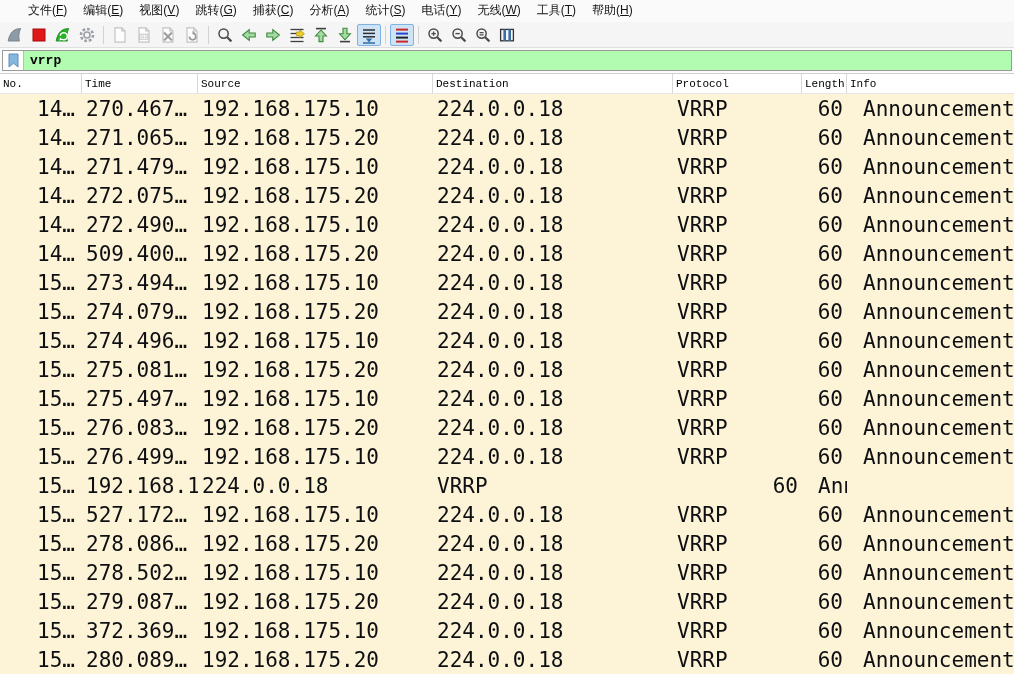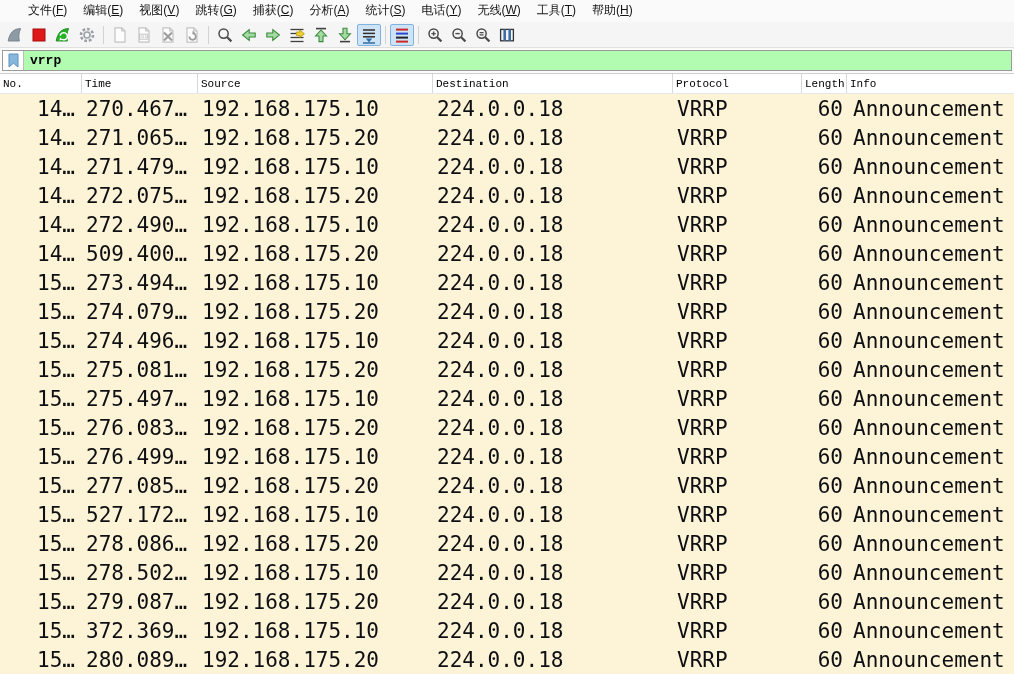--- a/index.html
+++ b/index.html
@@ -70,21 +70,21 @@
     display:grid;grid-template-columns:82px 116px 235px 240px 129px 45px 1fr;
     height:29px;background:var(--row-bg);color:var(--row-fg);
     font-family:"DejaVu Sans Mono","Liberation Mono",monospace;font-size:21px;
   }
   .cell{
     display:flex;align-items:center;padding:0 4px;
     white-space:nowrap;overflow:hidden;
   }
   .cell.right{justify-content:flex-end;}
   .cell-no{padding-right:7px;padding-left:32px;}
-  .cell-info{padding-left:6px;}
+  .cell-info{padding-left:6px;margin-left:10px;}
 </style>
 </head>
 <body>
 
 <div class="menu-bar" id="menu-bar">
     <span class="menu-item">文件(<u>F</u>)</span>
     <span class="menu-item">编辑(<u>E</u>)</span>
     <span class="menu-item">视图(<u>V</u>)</span>
     <span class="menu-item">跳转(<u>G</u>)</span>
     <span class="menu-item">捕获(<u>C</u>)</span>
@@ -419,21 +419,20 @@
         <div class="cell cell-no right">15…</div>
         <div class="cell cell-time">276.499…</div>
         <div class="cell cell-source">192.168.175.10</div>
         <div class="cell cell-destination">224.0.0.18</div>
         <div class="cell cell-protocol">VRRP</div>
         <div class="cell cell-length right">60</div>
         <div class="cell cell-info">Announcement</div>
       </div>
       <div class="prow">
         <div class="cell cell-no right">15…</div>
-        <div class="cell cell-time">277.085…</div>
         <div class="cell cell-source">192.168.175.20</div>
         <div class="cell cell-destination">224.0.0.18</div>
         <div class="cell cell-protocol">VRRP</div>
         <div class="cell cell-length right">60</div>
         <div class="cell cell-info">Announcement</div>
       </div>
       <div class="prow">
         <div class="cell cell-no right">15…</div>
         <div class="cell cell-time">527.172…</div>
         <div class="cell cell-source">192.168.175.10</div>

